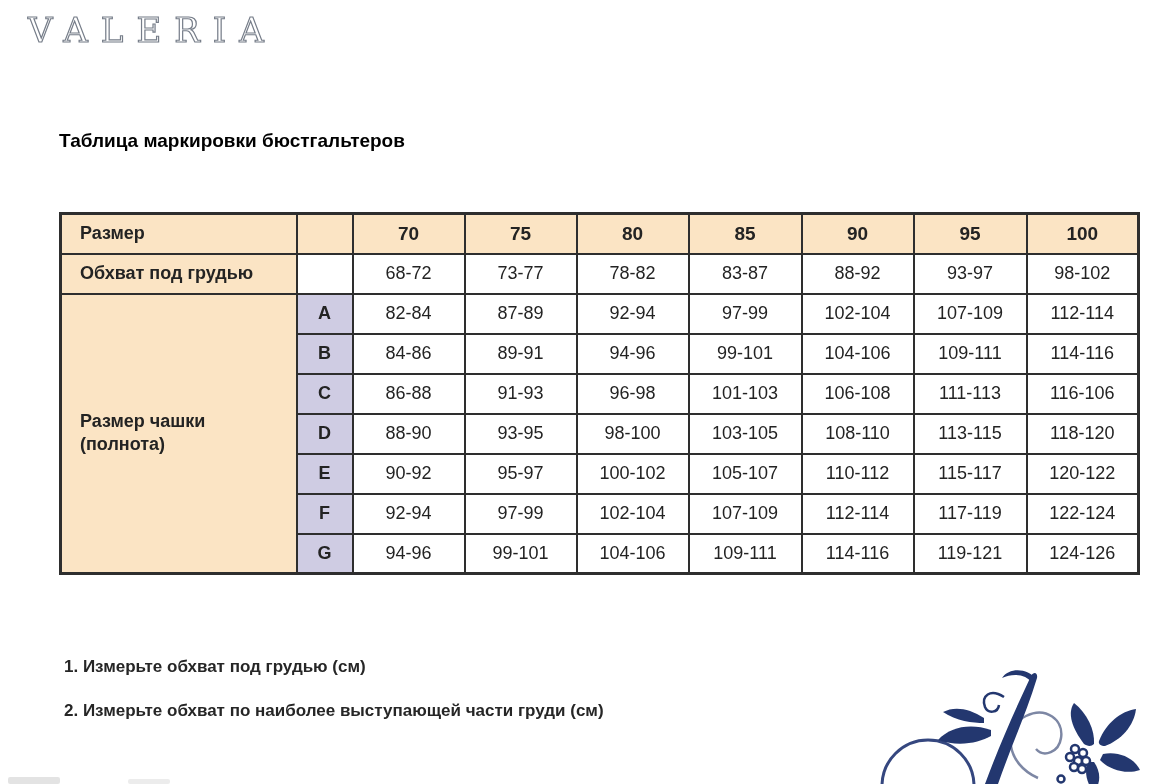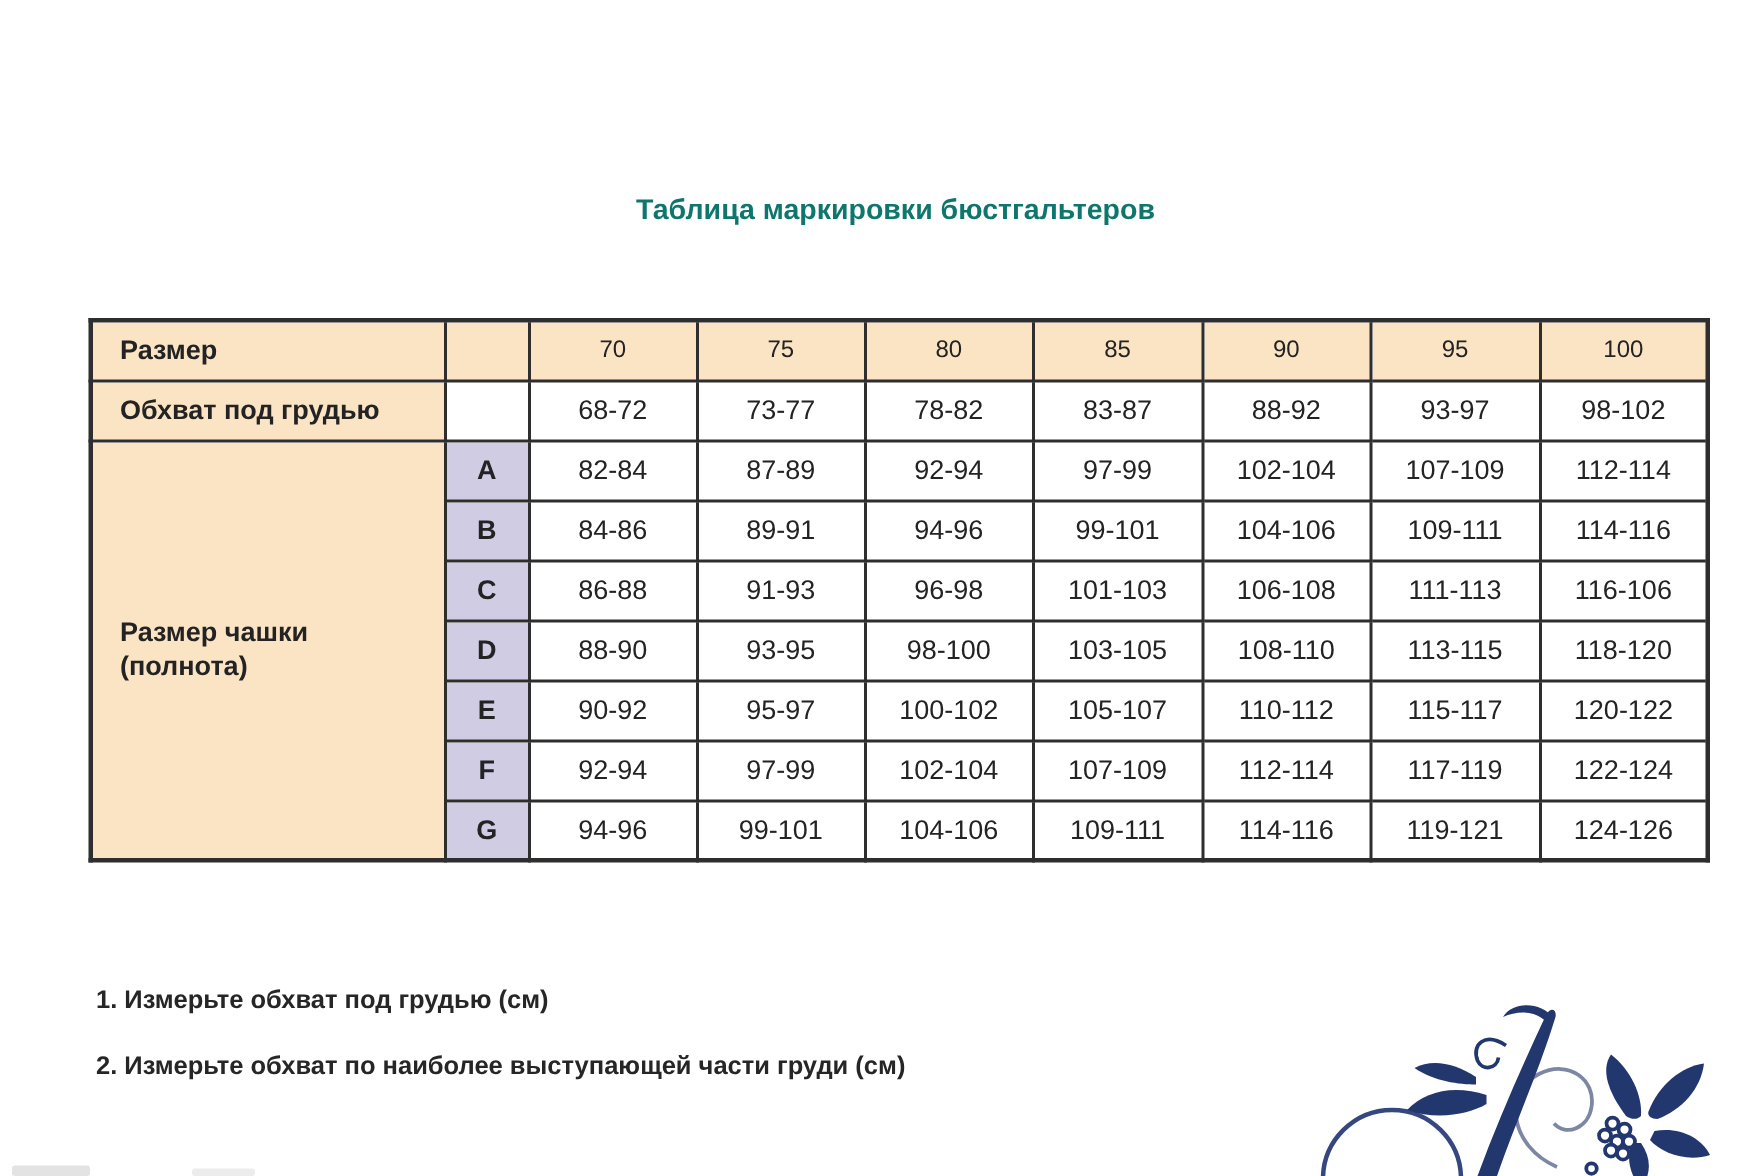--- a/index.html
+++ b/index.html
@@ -12,53 +12,54 @@
     position: absolute; left: 28px; top: 10px;
     font-family: "DejaVu Serif", serif;
     font-size: 34px; letter-spacing: 13px; font-weight: 400;
     color: transparent; -webkit-text-stroke: 1.2px #767d89;
   }
   @supports not (-webkit-text-stroke: 1px #000) {
     .logo { color: #767d89; }
   }
   .title {
     position: absolute; left: 59px; top: 130px; width: 1076px;
-    text-align: center; font-size: 19px; font-weight: 700; color: #0f766e;
+    font-size: 19px; font-weight: 700; color: #000000;
   }
   table.size-table {
     position: absolute; left: 59px; top: 212px;
     border-collapse: collapse; table-layout: fixed; width: 1077px;
     border: 3px solid #2e2e2e;
   }
   .size-table td {
     border: 2px solid #2e2e2e; height: 40px;
     font-size: 18px; color: #232323; text-align: center;
     vertical-align: middle; background: #ffffff;
     overflow: hidden; white-space: nowrap;
   }
   .size-table td.peach { background: #fbe4c4; }
   .size-table td.lav { background: #cfcce3; font-weight: 700; }
   .size-table td.label { text-align: left; padding-left: 18px; font-weight: 700; }
-  .size-table td.head { font-weight: 400; font-size: 16px; }
+  .size-table td.head { font-weight: 700; font-size: 19px; }
   .size-table td.cup-label { line-height: 23px; }
   .instructions {
     position: absolute; left: 64px; top: 655px;
     font-size: 17px; font-weight: 700; color: #262626;
   }
   .instructions p { margin: 0 0 21px 0; line-height: 23px; }
   .ornament { position: absolute; left: 878px; top: 666px; }
   .smudge { position: absolute; background: #666; border-radius: 2px; }
   .smudge.s1 { left: 8px; top: 777px; width: 52px; height: 7px; opacity: 0.18; }
   .smudge.s2 { left: 128px; top: 779px; width: 42px; height: 5px; opacity: 0.12; }
 </style>
 </head>
 <body>
 
 <div class="page">
 
+  <div class="logo">VALERIA</div>
 
   <div class="title">Таблица маркировки бюстгальтеров</div>
 
   <table class="size-table">
     <colgroup>
       <col style="width:236px">
         <col style="width:56px">
       <col style="width:112px">
         <col style="width:112px">
         <col style="width:112px">

